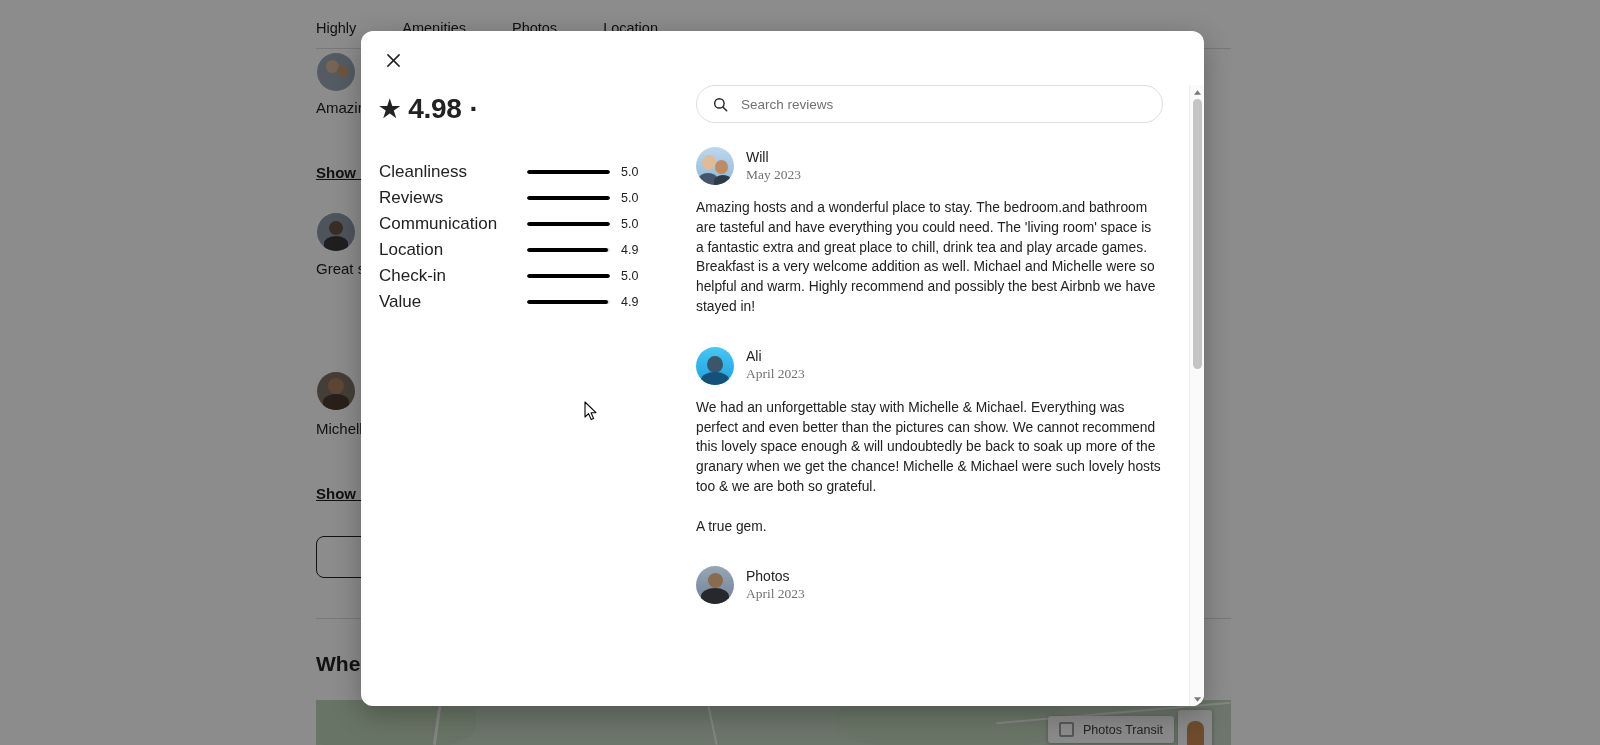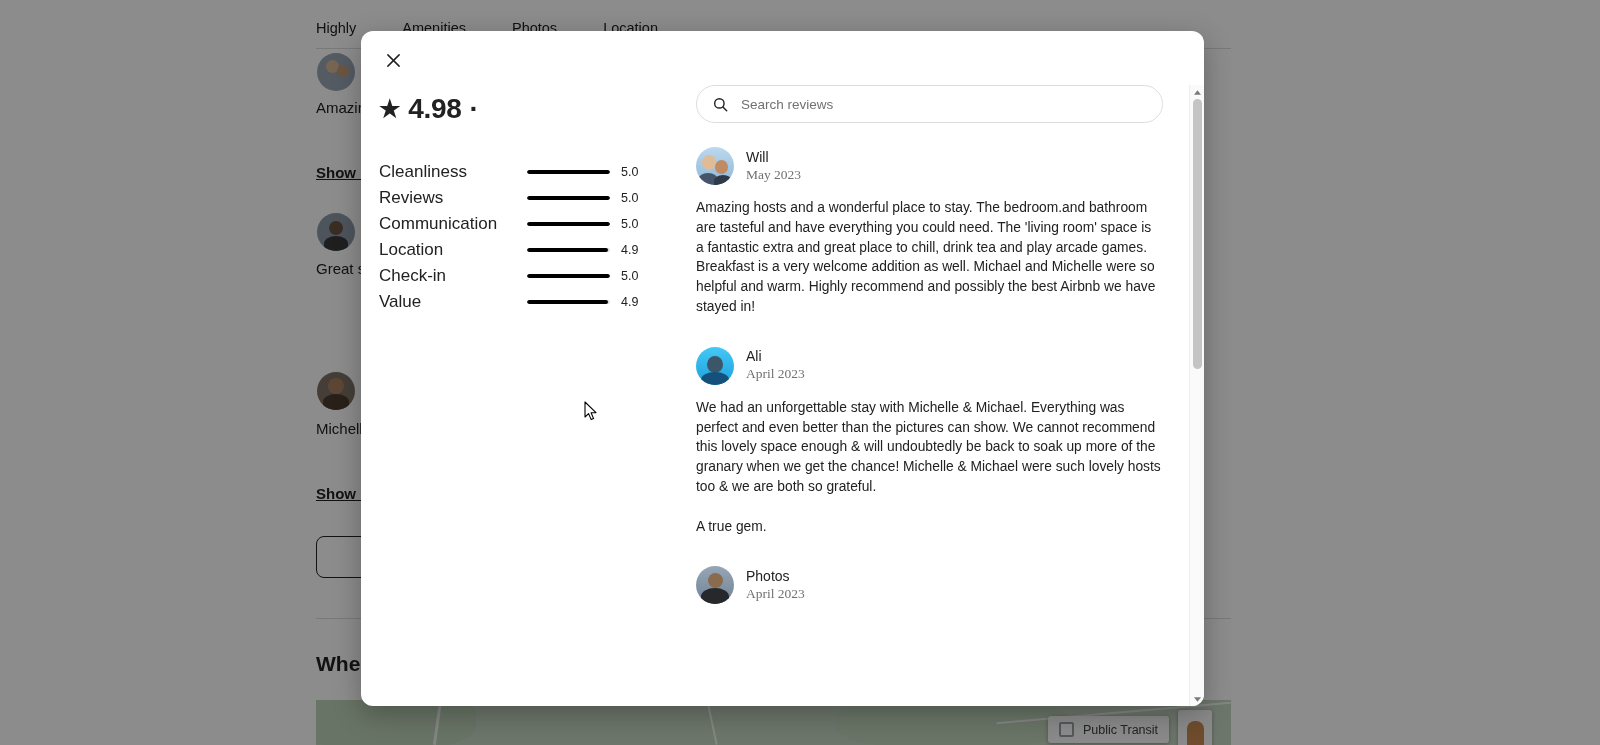--- a/index.html
+++ b/index.html
@@ -277,21 +277,21 @@
   <div id="bg-map">
     <div class="map-green" style="left:-20px; top:-10px; width:180px; height:60px; background:#bed3b8"></div>
     <div class="map-green" style="left:520px; top:-6px; width:230px; height:55px; background:#c2d5bc"></div>
     <div class="map-road" style="left:120px; top:0; width:3px; height:45px; transform:rotate(8deg)"></div>
     <div class="map-road" style="left:395px; top:0; width:2px; height:45px; transform:rotate(-12deg)"></div>
     <div class="map-road" style="left:680px; top:12px; width:235px; height:2px; transform:rotate(-5deg)"></div>
   </div>
 
   <div class="transit-box">
     <span class="transit-check"></span>
-    <span>Public Transit</span>
+    <span>Photos Transit</span>
   </div>
 
   <div class="pegman">
     <div class="pegman-body"></div>
   </div>
 </div>
 
 <div id="scrim"></div>
 
 <div id="modal">

